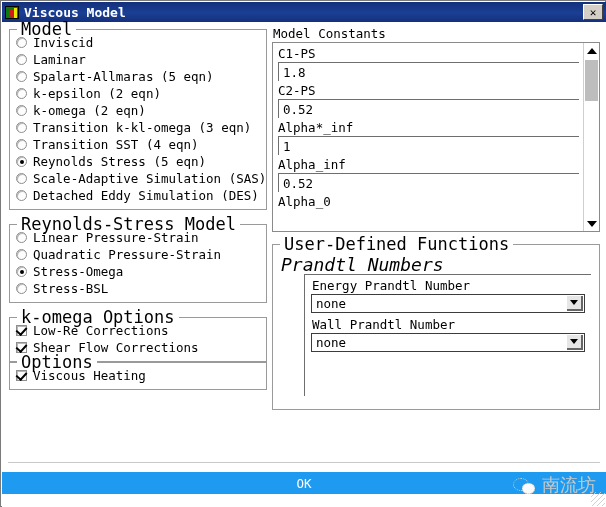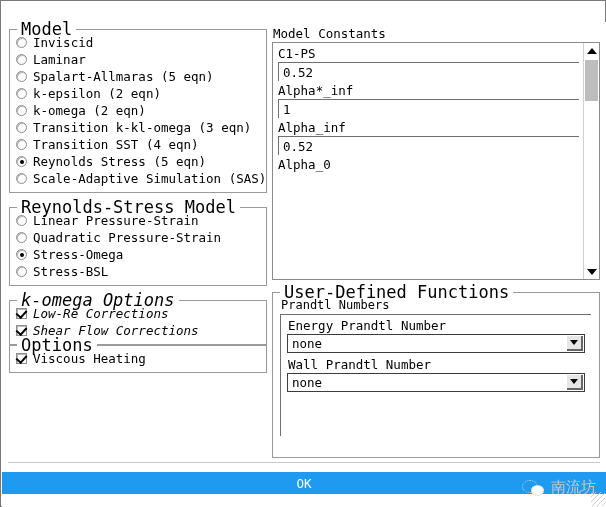--- a/index.html
+++ b/index.html
@@ -112,21 +112,21 @@
     transform:rotate(42deg);
   }
   .lbl{font-size:12.5px;line-height:15px;}
 
   
   .mc-label{font-size:12.5px;line-height:15px;margin:0 0 1px 1px;}
   .mc-box{
     position:relative;
     border:1px solid #8a8a8a;
     background:#ffffff;
-    height:238px;
+    height:190px;
     box-sizing:border-box;
     overflow:hidden;
   }
   .mc-inner{
     position:absolute;left:0;top:0;right:16px;bottom:0;
     padding:2px 4px 0 5px;
     overflow:hidden;
   }
   .mc-name{font-size:12.5px;line-height:17px;white-space:nowrap;}
   .mc-field{
@@ -160,27 +160,28 @@
     background:#bdbdbd;
     cursor:pointer;
   }
 
   
   .udf{
     margin-top:12px;
     height:166px;
     padding:3px 8px 4px 7px;
   }
-  .pr-label{font-size:12px;line-height:16px;margin:1px 0 1px 1px;}
+  .pr-label{font-size:18px;line-height:16px;margin:9px 0 1px 1px;font-style:italic;}
   .pr-box{
     border-top:1px solid #6e6e6e;
     border-left:1px solid #6e6e6e;
     padding:2px 6px 6px 6px;
     height:122px;
     box-sizing:border-box;
+    margin-left:24px;
   }
   .dd-label{font-size:12.5px;line-height:17px;white-space:nowrap;margin-left:1px;}
   .dropdown{
     position:relative;
     height:19px;
     background:#ffffff;
     border:1px solid #3c3c3c;
     box-sizing:border-box;
     display:flex;align-items:center;
     padding-left:4px;
@@ -220,21 +221,21 @@
   }
   .btn.primary{
     background:#1e9bf0;color:#ffffff;border-color:#1e9bf0;
   }
   
   .watermark{
     position:absolute;right:10px;bottom:10px;
     display:flex;align-items:center;gap:7px;
     color:#c9c9c9;
     font-family:"DejaVu Sans","Liberation Sans",sans-serif;
-    font-size:15px;
+    font-size:18px;
     user-select:none;
   }
   .wm-logo{
     width:22px;height:17px;position:relative;flex:0 0 auto;
   }
   .wm-logo .b1{
     position:absolute;left:0;top:1px;width:14px;height:11px;
     border:1.5px dotted #cfcfcf;border-radius:50% 50% 45% 50%;
   }
   .wm-logo .b2{
@@ -247,20 +248,30 @@
     background:
       linear-gradient(135deg,transparent 46%,#cccccc 46%,#cccccc 54%,transparent 54%) 0 0/5px 5px repeat;
     opacity:.9;
   }
 </style>
 </head>
 <body>
 
 <div class="window">
 
+  <div class="titlebar">
+    <div class="title-icon">
+      <span class="g1"></span>
+        <span class="g2"></span>
+        <span class="g3"></span>
+        <span class="g4"></span>
+    </div>
+    <span class="title-text">Viscous Model</span>
+    <div class="close-btn">✕</div>
+  </div>
 
   <div class="content">
 
     <div class="left-col">
 
       <div class="group" style="margin-top:3px;">
         <span class="legend">Model</span>
         <div class="row">
           <span class="radio"></span>
           <span class="lbl">Inviscid</span>
@@ -290,20 +301,24 @@
           <span class="lbl">Transition SST (4 eqn)</span>
         </div>
         <div class="row">
           <span class="radio on"></span>
           <span class="lbl">Reynolds Stress (5 eqn)</span>
         </div>
         <div class="row">
           <span class="radio"></span>
           <span class="lbl">Scale-Adaptive Simulation (SAS)</span>
         </div>
+        <div class="row">
+          <span class="radio"></span>
+          <span class="lbl">Detached Eddy Simulation (DES)</span>
+        </div>
       </div>
 
       <div class="group" style="margin-top:14px;">
         <span class="legend">Reynolds-Stress Model</span>
         <div class="row">
           <span class="radio"></span>
           <span class="lbl">Linear Pressure-Strain</span>
         </div>
         <div class="row">
           <span class="radio"></span>
@@ -312,21 +327,21 @@
         <div class="row">
           <span class="radio on"></span>
           <span class="lbl">Stress-Omega</span>
         </div>
         <div class="row">
           <span class="radio"></span>
           <span class="lbl">Stress-BSL</span>
         </div>
       </div>
 
-      <div class="group" style="margin-top:14px;font-style:italic;">
+      <div class="group" style="margin-top:14px;">
         <span class="legend">k-omega Options</span>
         <div class="row">
           <span class="check on"></span>
           <span class="lbl">Low-Re Corrections</span>
         </div>
         <div class="row">
           <span class="check on"></span>
           <span class="lbl">Shear Flow Corrections</span>
         </div>
       </div>
@@ -341,21 +356,23 @@
 
     </div>
 
     <div class="right-col">
 
       <div class="mc-label">Model Constants</div>
 
       <div class="mc-box">
         <div class="mc-inner">
           <div class="mc-name">C1-PS</div>
-
+          <div class="mc-field">1.8</div>
+
+          <div class="mc-name">C2-PS</div>
           <div class="mc-field">0.52</div>
 
           <div class="mc-name">Alpha*_inf</div>
           <div class="mc-field">1</div>
 
           <div class="mc-name">Alpha_inf</div>
           <div class="mc-field">0.52</div>
 
           <div class="mc-name">Alpha_0</div>
         </div>

